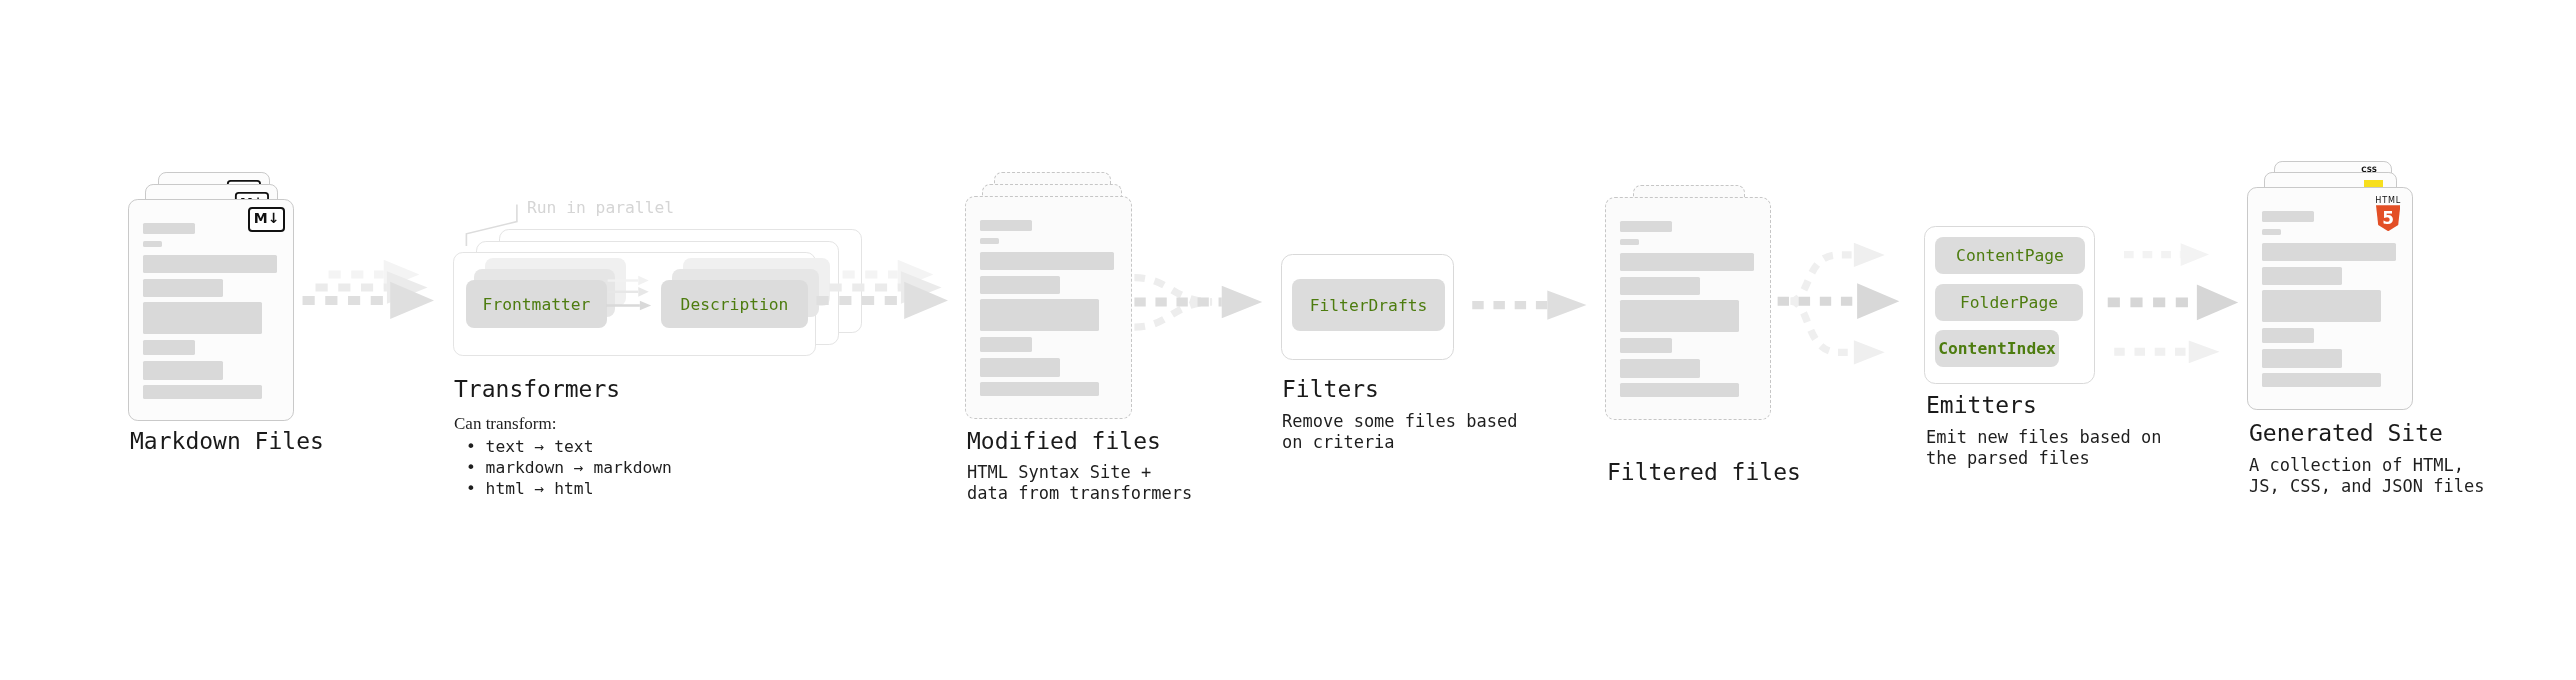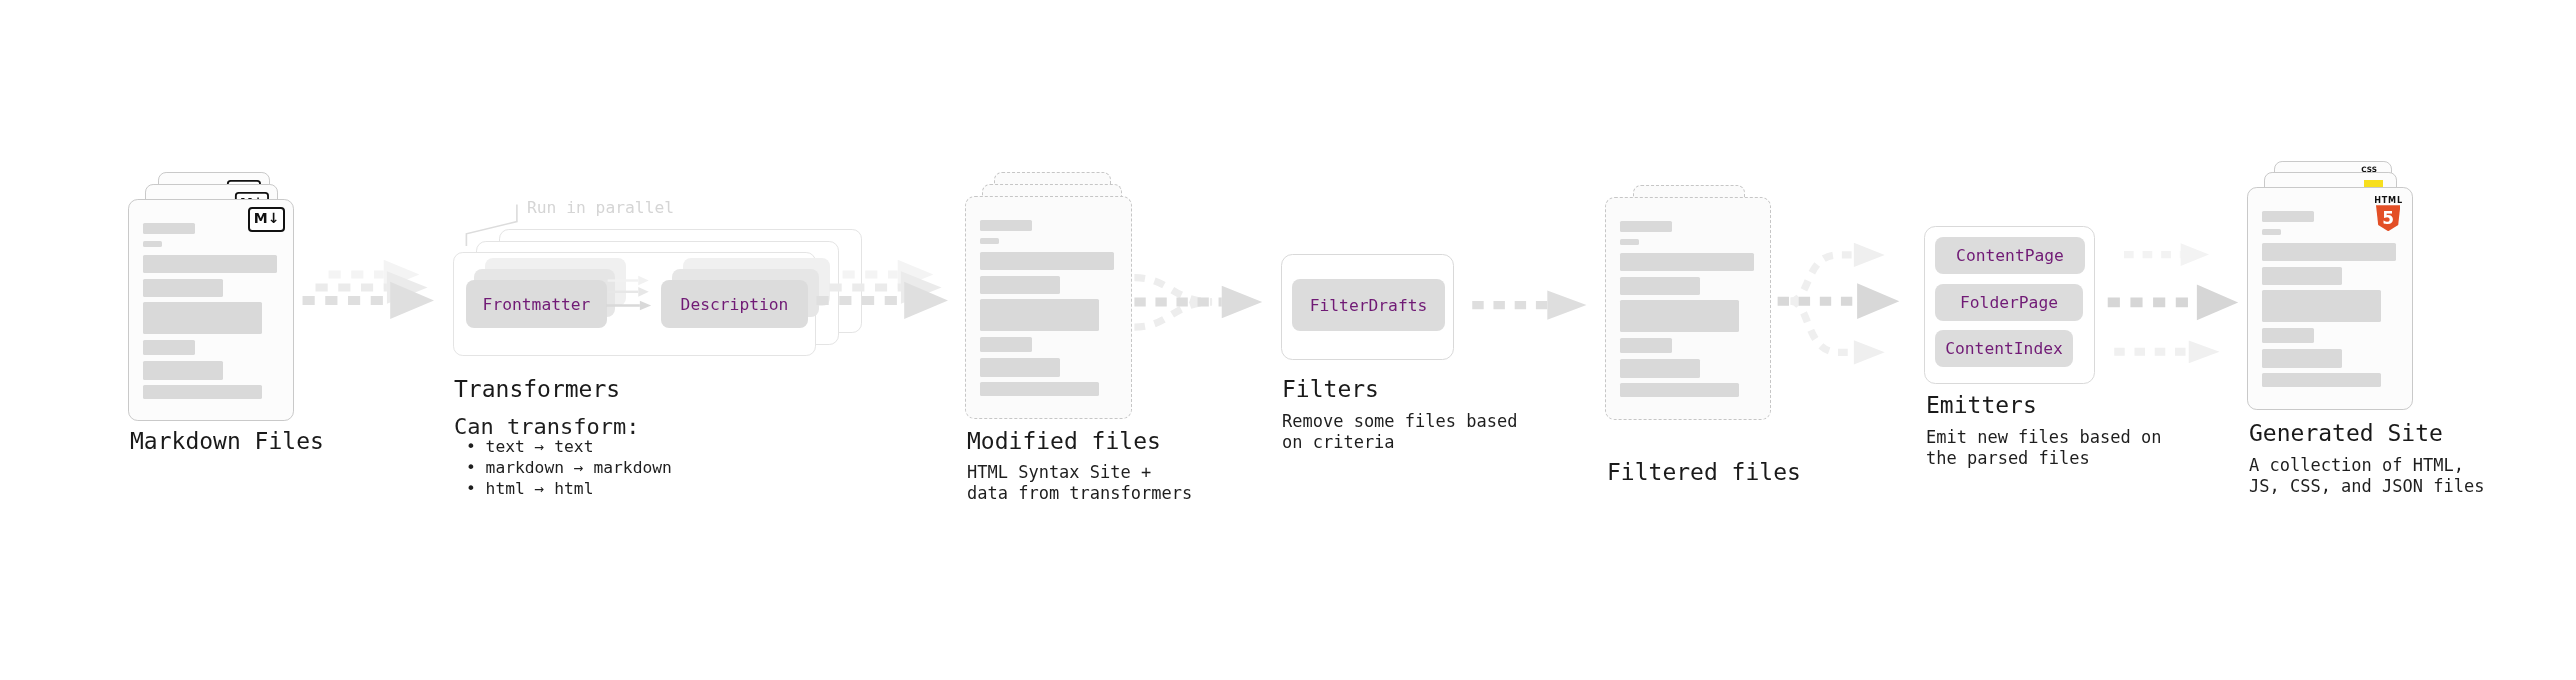--- a/index.html
+++ b/index.html
@@ -13,40 +13,40 @@
   .file-card.back{border-radius:8.1px;}
   .file-card.dashed{border:1.6px dashed #c6c6c6;background:#fbfbfb;}
   .bar{position:absolute;left:14px;background:#d9d9d9;border-radius:1.6px;}
   
   .md-badge{position:absolute;right:8.1px;top:7.3px;width:32.5px;height:21px;background:#ffffff;border:2.4px solid #111111;
     border-radius:4.1px;font-weight:bold;font-size:14px;line-height:18px;text-align:center;color:#111111;
     font-family:"DejaVu Sans","Liberation Sans",sans-serif;}
   .md-badge.small{transform:scale(.92);transform-origin:top right;}
   
   .html5-logo{position:absolute;right:9.8px;top:6.5px;width:28px;text-align:center;}
-  .html5-top{font-size:8.1px;font-weight:bold;letter-spacing:0.8px;color:#111;font-family:"DejaVu Sans","Liberation Sans",sans-serif;}
+  .html5-top{font-size:8.1px;font-weight:normal;letter-spacing:0.8px;color:#111;font-family:"DejaVu Sans","Liberation Sans",sans-serif;}
   .html5-shield{width:24.4px;height:26px;margin:0.8px auto 0;background:#e34f26;
     clip-path:polygon(0 0,100% 0,91% 76%,50% 100%,9% 76%);position:relative;}
   .html5-shield span{position:absolute;left:0;right:0;top:2.4px;color:#ffffff;font-size:17px;font-weight:bold;
     font-family:"DejaVu Sans","Liberation Sans",sans-serif;}
   .css-badge{position:absolute;right:11.4px;top:4.1px;text-align:center;}
   .css-badge .txt{font-size:7.3px;font-weight:bold;color:#111;font-family:"DejaVu Sans","Liberation Sans",sans-serif;line-height:7.3px;}
   .css-badge .bar-b{width:21px;height:3.3px;background:#2965f1;margin-top:0.8px;}
   .js-badge{position:absolute;right:13px;top:6.5px;width:19.5px;height:9px;background:#f7df1e;}
   
   .frame{position:absolute;background:#ffffff;border:1.6px solid #e4e4e4;border-radius:9.8px;box-sizing:border-box;}
   .panel{position:absolute;background:#ffffff;border:1.6px solid #d9d9d9;border-radius:11.4px;box-sizing:border-box;}
-  .chip{position:absolute;background:#dcdcdc;border-radius:8.1px;color:#701a75;font-size:16.3px;
+  .chip{position:absolute;background:#dcdcdc;border-radius:8.1px;color:#4d7c0f;font-size:16.3px;
     display:flex;align-items:center;justify-content:center;box-sizing:border-box;text-align:right;}
   .chip.sh1{background:#e6e6e6;}
   .chip.sh2{background:#f0f0f0;}
   
   .stage-label{position:absolute;font-size:23px;color:#1a1a1a;white-space:nowrap;}
   .stage-note{position:absolute;font-size:17px;line-height:21px;color:#1e1e1e;white-space:pre-line;}
-  .note-title{position:absolute;font-size:22px;color:#1e1e1e;white-space:nowrap;}
+  .note-title{position:absolute;font-size:17px;color:#1e1e1e;white-space:nowrap;font-family:Liberation Serif, serif;}
   .bullet{font-size:16.3px;line-height:21px;color:#1e1e1e;white-space:nowrap;}
   .bullet::before{content:"• ";}
   .annotation{position:absolute;font-size:16.3px;color:#d5d5d5;white-space:nowrap;}
   svg{display:block;}
 </style>
 </head>
 <body>
 
 <div class="canvas">
 
@@ -194,21 +194,21 @@
       <polygon points="96,133 96,163 134,148" fill="#efefef"></polygon>
       <line x1="2" y1="85" x2="100" y2="85" stroke="#d8d8d8" stroke-width="11" stroke-dasharray="14 12"></line>
       <polygon points="100,63 100,107 152,85" fill="#d8d8d8"></polygon>
     </g>
   </svg>
 
   <div>
     <div class="panel" style="left:1924px;top:226px;width:171px;height:158px;"></div>
     <div class="chip" style="left:1935px;top:237px;width:150px;height:37px;">ContentPage</div>
     <div class="chip" style="left:1935px;top:284px;width:148px;height:37px;">FolderPage</div>
-    <div class="chip" style="left:1935px;top:330px;width:138px;height:37px;">ContentIndex</div>
+    <div class="chip" style="left:1935px;top:330px;width:124px;height:37px;font-weight:bold;">ContentIndex</div>
     <div class="stage-label" style="left:1926px;top:392px;">Emitters</div>
     <div class="stage-note" style="left:1926px;top:427px;">Emit new files based on
 the parsed files</div>
   </div>
 
   <svg class="abs" style="left:2106px;top:240px;" width="142" height="128" viewBox="0 0 175 158">
     <g fill="none">
       <line x1="22" y1="18" x2="92" y2="18" stroke="#f3f3f3" stroke-width="9" stroke-dasharray="12 11"></line>
       <polygon points="92,4 92,32 127,18" fill="#f3f3f3"></polygon>
       <line x1="2" y1="77" x2="112" y2="77" stroke="#d6d6d6" stroke-width="12" stroke-dasharray="15 13"></line>

